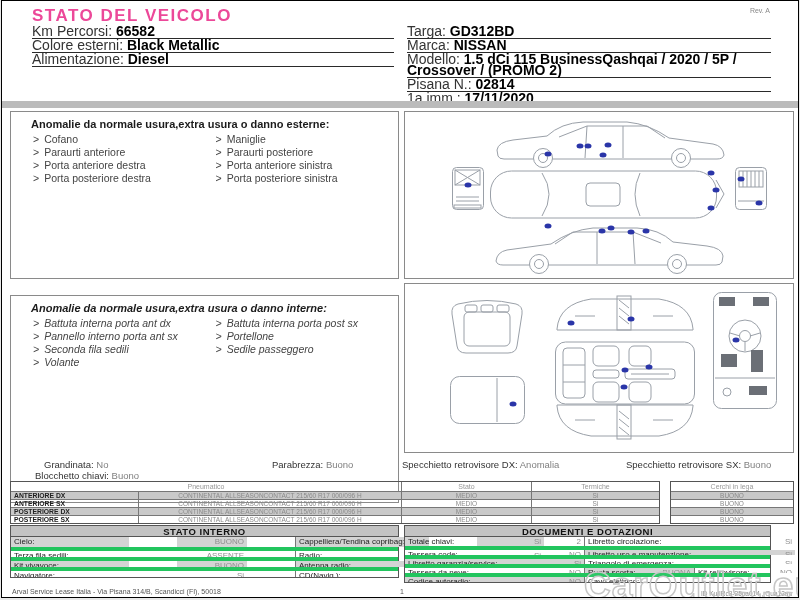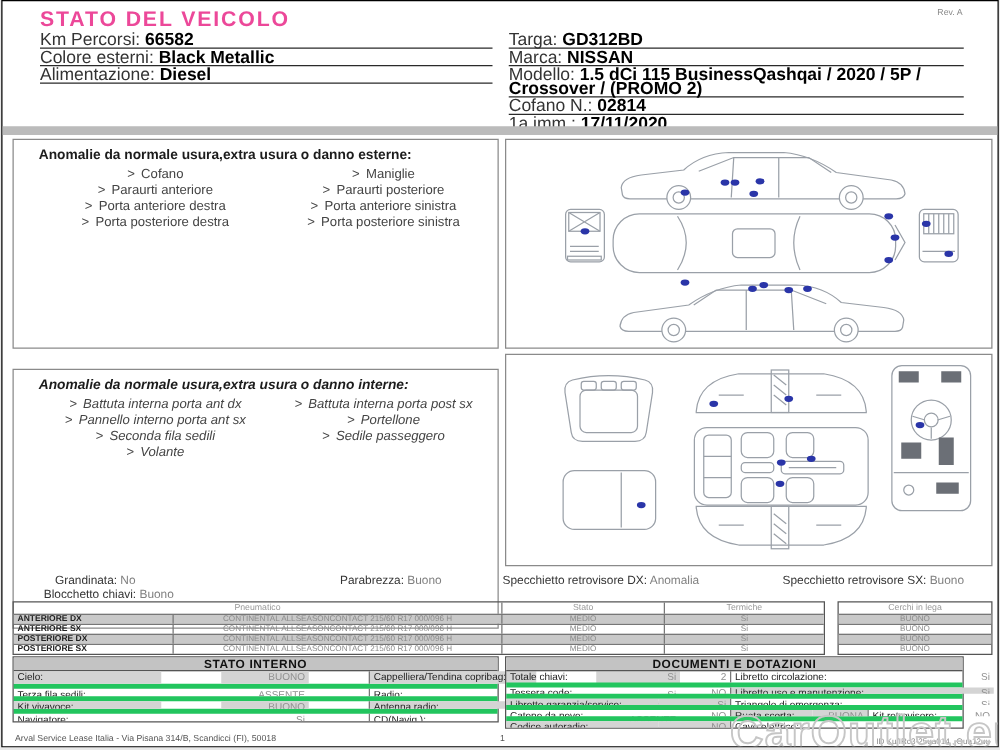--- a/index.html
+++ b/index.html
@@ -20,21 +20,21 @@
   .frow .lbl { color:#333; }
   .frow .val { font-weight:bold; color:#000; }
   .frow.teal { border-bottom:2px solid #4b8b79; }
 
   .graybar { position:absolute; left:0; right:0; top:100px; height:7px; background:#bbb; }
 
   .secbox { position:absolute; border:1px solid #8a8a8a; background:#fff; }
   .sectitle { font-weight:bold; font-size:11px; color:#1c1c1c; padding:6px 8px 3px 20px; }
   .anlists { display:flex; padding-left:22px; font-size:10.5px; color:#444; }
   .ancol { width:185px; }
-  .anitem { line-height:13px; white-space:nowrap;text-align:center; }
+  .anitem { line-height:13px; white-space:nowrap; }
   .anitem .mk { margin-right:5px; }
 
   .diagram { position:absolute; inset:0; }
   .diagram svg { position:absolute; inset:0; }
   .dot { position:absolute; width:7px; height:5px; background:#2a35a8;
          border-radius:50%; transform:translate(-50%,-50%); }
 
   .status { position:absolute; font-size:9.5px; line-height:11px; white-space:nowrap;margin-left:32px; }
   .status .lbl { color:#333; }
   .status .val { color:#808080; }
@@ -94,21 +94,21 @@
   <div class="fields leftfields">
     <div class="frow"><span class="lbl">Km Percorsi:</span> <span class="val">66582</span></div>
     <div class="frow"><span class="lbl">Colore esterni:</span> <span class="val">Black Metallic</span></div>
     <div class="frow"><span class="lbl">Alimentazione:</span> <span class="val">Diesel</span></div>
   </div>
 
   <div class="fields rightfields">
     <div class="frow"><span class="lbl">Targa:</span> <span class="val">GD312BD</span></div>
     <div class="frow"><span class="lbl">Marca:</span> <span class="val">NISSAN</span></div>
     <div class="frow"><span class="lbl">Modello:</span> <span class="val">1.5 dCi 115 BusinessQashqai / 2020 / 5P / Crossover / (PROMO 2)</span></div>
-    <div class="frow"><span class="lbl">Cofano N.:</span> <span class="val">02814</span></div>
+    <div class="frow"><span class="lbl">Pisana N.:</span> <span class="val">02814</span></div>
     <div class="frow teal"><span class="lbl">1a imm.:</span> <span class="val">17/11/2020</span></div>
   </div>
 
   <div class="graybar"></div>
 
   <div class="secbox" style="left:8px;top:110px;width:389px;height:168px;">
     <div class="sectitle">Anomalie da normale usura,extra usura o danno esterne:</div>
     <div class="anlists">
       <div class="ancol">
         <div class="anitem"><span class="mk">&gt;</span><span>Cofano</span></div>
@@ -353,21 +353,21 @@
       <div class="l bl cg">Libretto uso e manutenzione:</div>
         <div class="v cg">Si</div>
     </div>
     <div class="brow">
       <div class="l cg">Libretto garanzia/service:</div>
         <div class="v cg">Si</div>
       <div class="l bl">Triangolo di emergenza:</div>
         <div class="v">Si</div>
     </div>
     <div class="brow r4">
-      <div class="l">Catene da neve:</div>
+      <div class="l">Tessera da neve:</div>
         <div class="v">NO</div>
       <div class="l bl cg">Ruota scorta:</div>
         <div class="v cg">BUONA</div>
       <div class="l bl">Kit retrovisore:</div>
         <div class="v">NO</div>
     </div>
     <div class="brow">
       <div class="l cg">Codice autoradio:</div>
         <div class="v cg">NO</div>
       <div class="l bl">Cavo elettrico:</div>

